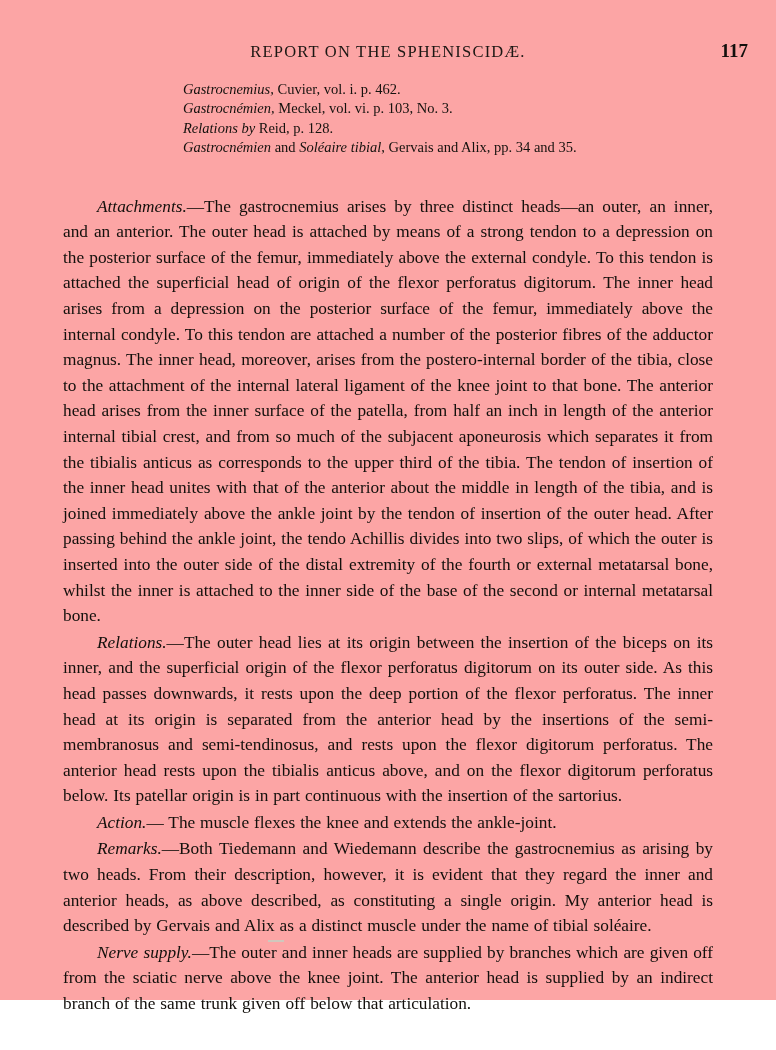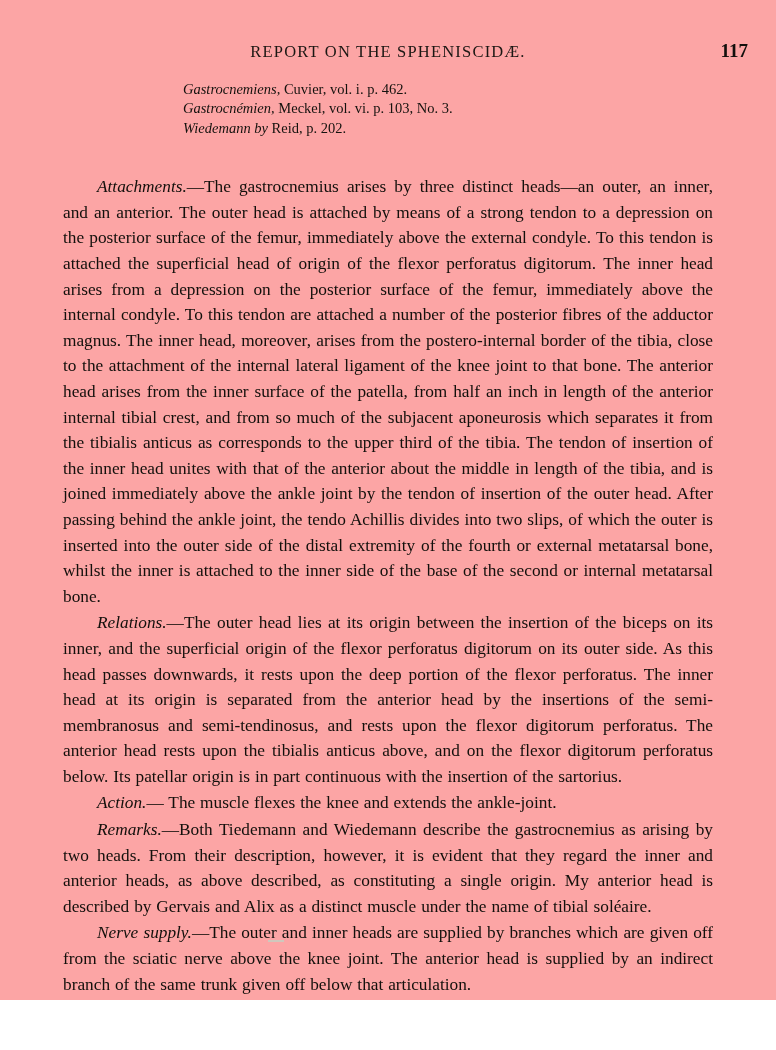--- a/index.html
+++ b/index.html
@@ -103,23 +103,24 @@
 <div class="page">
 
   <div class="header">
     <div class="running-title">Report on the Spheniscidæ.</div>
     <div class="page-number">117</div>
   </div>
 
   <div class="content">
 
     <ul class="synonymy">
-      <li><span class="syn-it">Gastrocnemiens,</span><span> Cuvier, vol. i. p. 462.</span></li>
+      <li><span class="syn-it">Gastrocnemius,</span><span> Cuvier, vol. i. p. 462.</span></li>
       <li><span class="syn-it">Gastrocnémien,</span><span> Meckel, vol. vi. p. 103, No. 3.</span></li>
-      <li><span class="syn-it">Wiedemann by</span><span> Reid, p. 202.</span></li>
+      <li><span class="syn-it">Relations by</span><span> Reid, p. 128.</span></li>
+      <li><span class="syn-it">Gastrocnémien</span><span> and <span class="syn-it">Soléaire tibial</span>, Gervais and Alix, pp. 34 and 35.</span></li>
     </ul>
 
     <div class="body-text">
       <p class="para"><span class="lead">Attachments.</span>—The gastrocnemius arises by three distinct heads—an outer, an inner, and an anterior. The outer head is attached by means of a strong tendon to a depression on the posterior surface of the femur, immediately above the external condyle. To this tendon is attached the superficial head of origin of the flexor perforatus digitorum. The inner head arises from a depression on the posterior surface of the femur, immediately above the internal condyle. To this tendon are attached a number of the posterior fibres of the adductor magnus. The inner head, moreover, arises from the postero-internal border of the tibia, close to the attachment of the internal lateral ligament of the knee joint to that bone. The anterior head arises from the inner surface of the patella, from half an inch in length of the anterior internal tibial crest, and from so much of the subjacent aponeurosis which separates it from the tibialis anticus as corresponds to the upper third of the tibia. The tendon of insertion of the inner head unites with that of the anterior about the middle in length of the tibia, and is joined immediately above the ankle joint by the tendon of insertion of the outer head. After passing behind the ankle joint, the tendo Achillis divides into two slips, of which the outer is inserted into the outer side of the distal extremity of the fourth or external metatarsal bone, whilst the inner is attached to the inner side of the base of the second or internal metatarsal bone.</p>
       <p class="para"><span class="lead">Relations.</span>—The outer head lies at its origin between the insertion of the biceps on its inner, and the superficial origin of the flexor perforatus digitorum on its outer side. As this head passes downwards, it rests upon the deep portion of the flexor perforatus. The inner head at its origin is separated from the anterior head by the insertions of the semi-membranosus and semi-tendinosus, and rests upon the flexor digitorum perforatus. The anterior head rests upon the tibialis anticus above, and on the flexor digitorum perforatus below. Its patellar origin is in part continuous with the insertion of the sartorius.</p>
       <p class="para"><span class="lead">Action.</span>— The muscle flexes the knee and extends the ankle-joint.</p>
       <p class="para"><span class="lead">Remarks.</span>—Both Tiedemann and Wiedemann describe the gastrocnemius as arising by two heads. From their description, however, it is evident that they regard the inner and anterior heads, as above described, as constituting a single origin. My anterior head is described by Gervais and Alix as a distinct muscle under the name of tibial soléaire.</p>
       <p class="para"><span class="lead">Nerve supply.</span>—The outer and inner heads are supplied by branches which are given off from the sciatic nerve above the knee joint. The anterior head is supplied by an indirect branch of the same trunk given off below that articulation.</p>
     </div>
 

